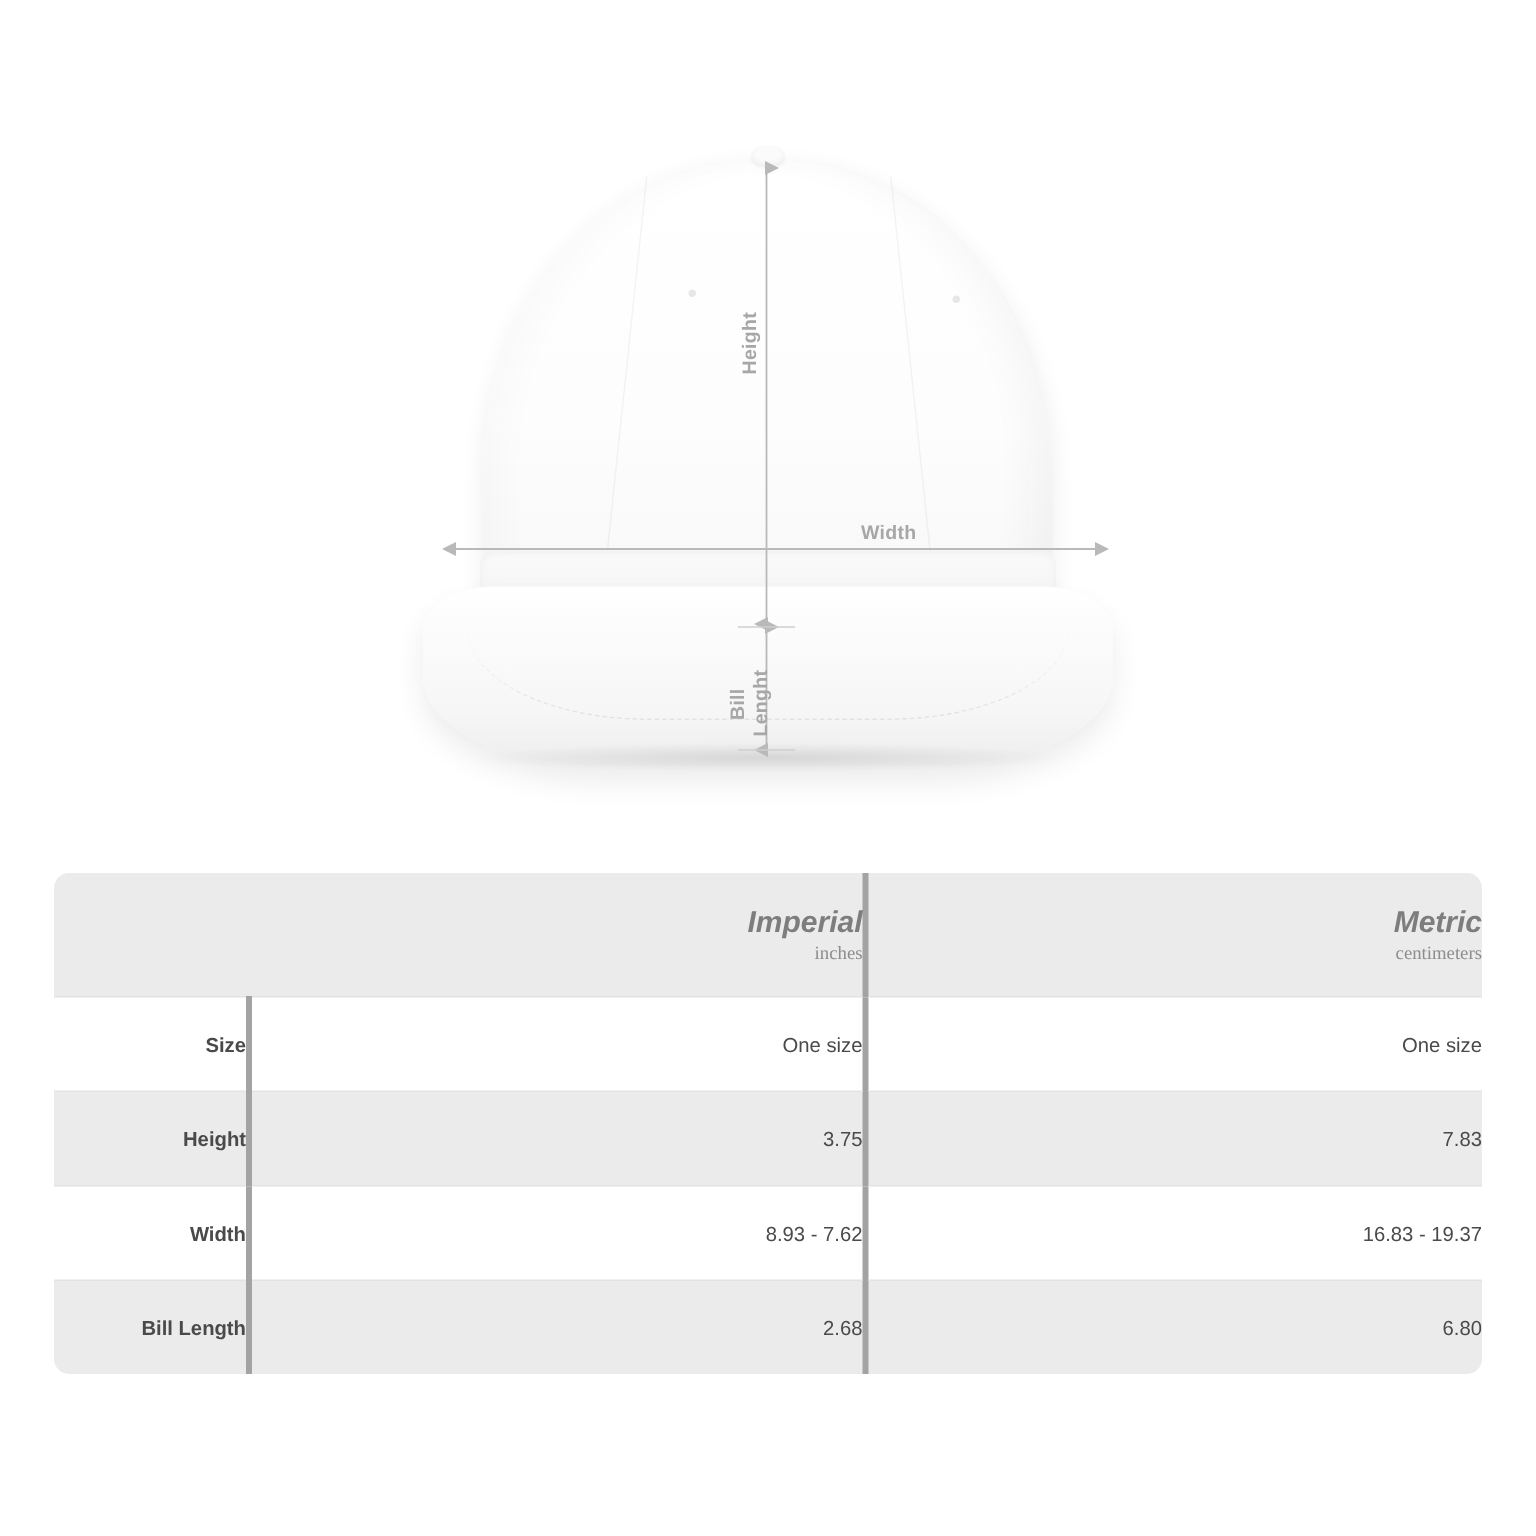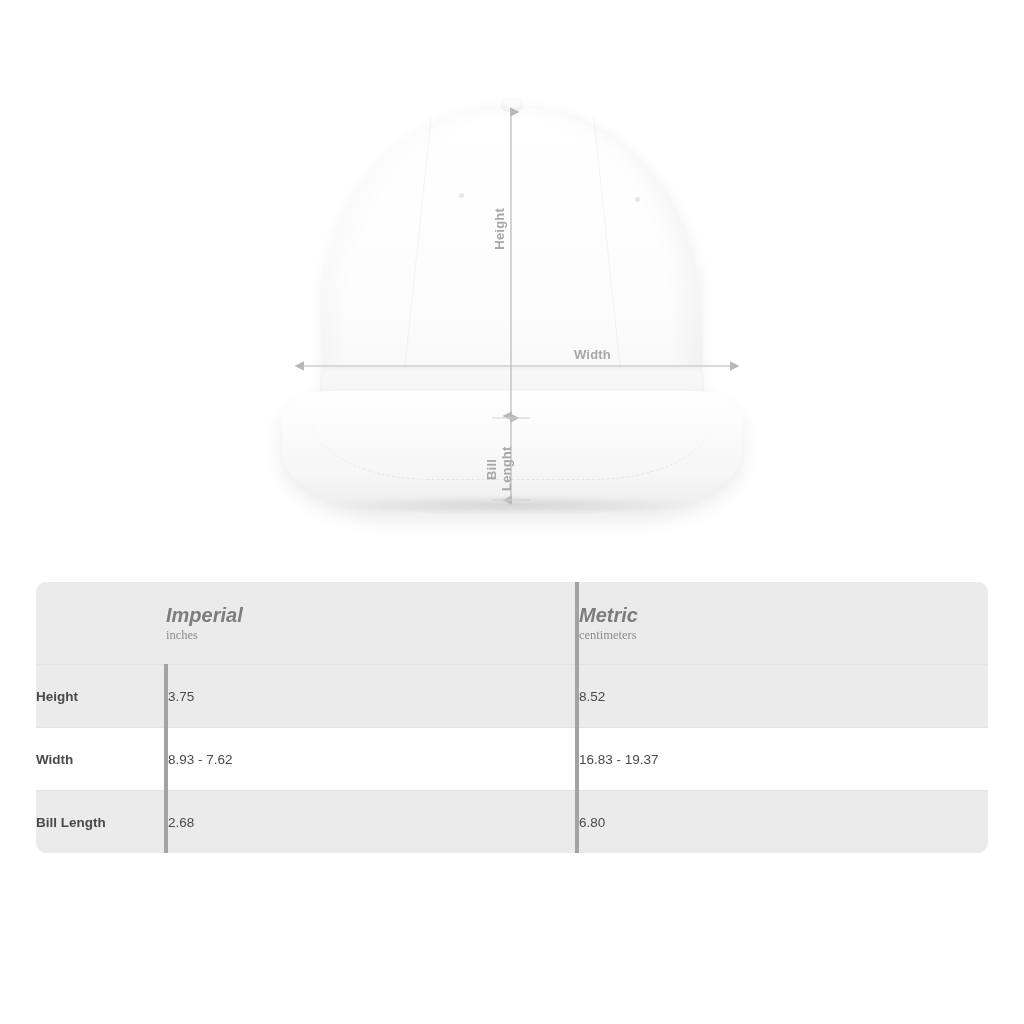--- a/index.html
+++ b/index.html
@@ -175,21 +175,21 @@
   #size-table {
     width: 952px;
     margin: 22px auto 0 auto;
     border-collapse: collapse;
     table-layout: fixed;
     border-radius: 10px;
     overflow: hidden;
   }
   #size-table td, #size-table th {
     padding: 0;
-    text-align: left;
+    text-align: right;
     vertical-align: middle;
   }
   .unit-head-row td {
     background: #ebebeb;
     height: 82px;
   }
   .unit-head-row td:first-child {
     background: #ebebeb;
   }
   .unit-sys {
@@ -285,25 +285,30 @@
       <td>
         <div class="unit-sys">Imperial</div>
         <div class="unit-units">inches</div>
       </td>
       <td class="col-divider">
         <div class="unit-sys">Metric</div>
         <div class="unit-units">centimeters</div>
       </td>
     </tr>
 
+    <tr class="body-row odd row-divider">
+      <td class="rowlabel">Size</td>
+      <td class="col-divider">One size</td>
+      <td class="col-divider">One size</td>
+    </tr>
 
     <tr class="body-row even row-divider">
       <td class="rowlabel">Height</td>
       <td class="col-divider">3.75</td>
-      <td class="col-divider">8.52</td>
+      <td class="col-divider">7.83</td>
     </tr>
 
     <tr class="body-row odd row-divider">
       <td class="rowlabel">Width</td>
       <td class="col-divider">8.93 - 7.62</td>
       <td class="col-divider">16.83 - 19.37</td>
     </tr>
 
     <tr class="body-row even row-divider">
       <td class="rowlabel">Bill Length</td>

